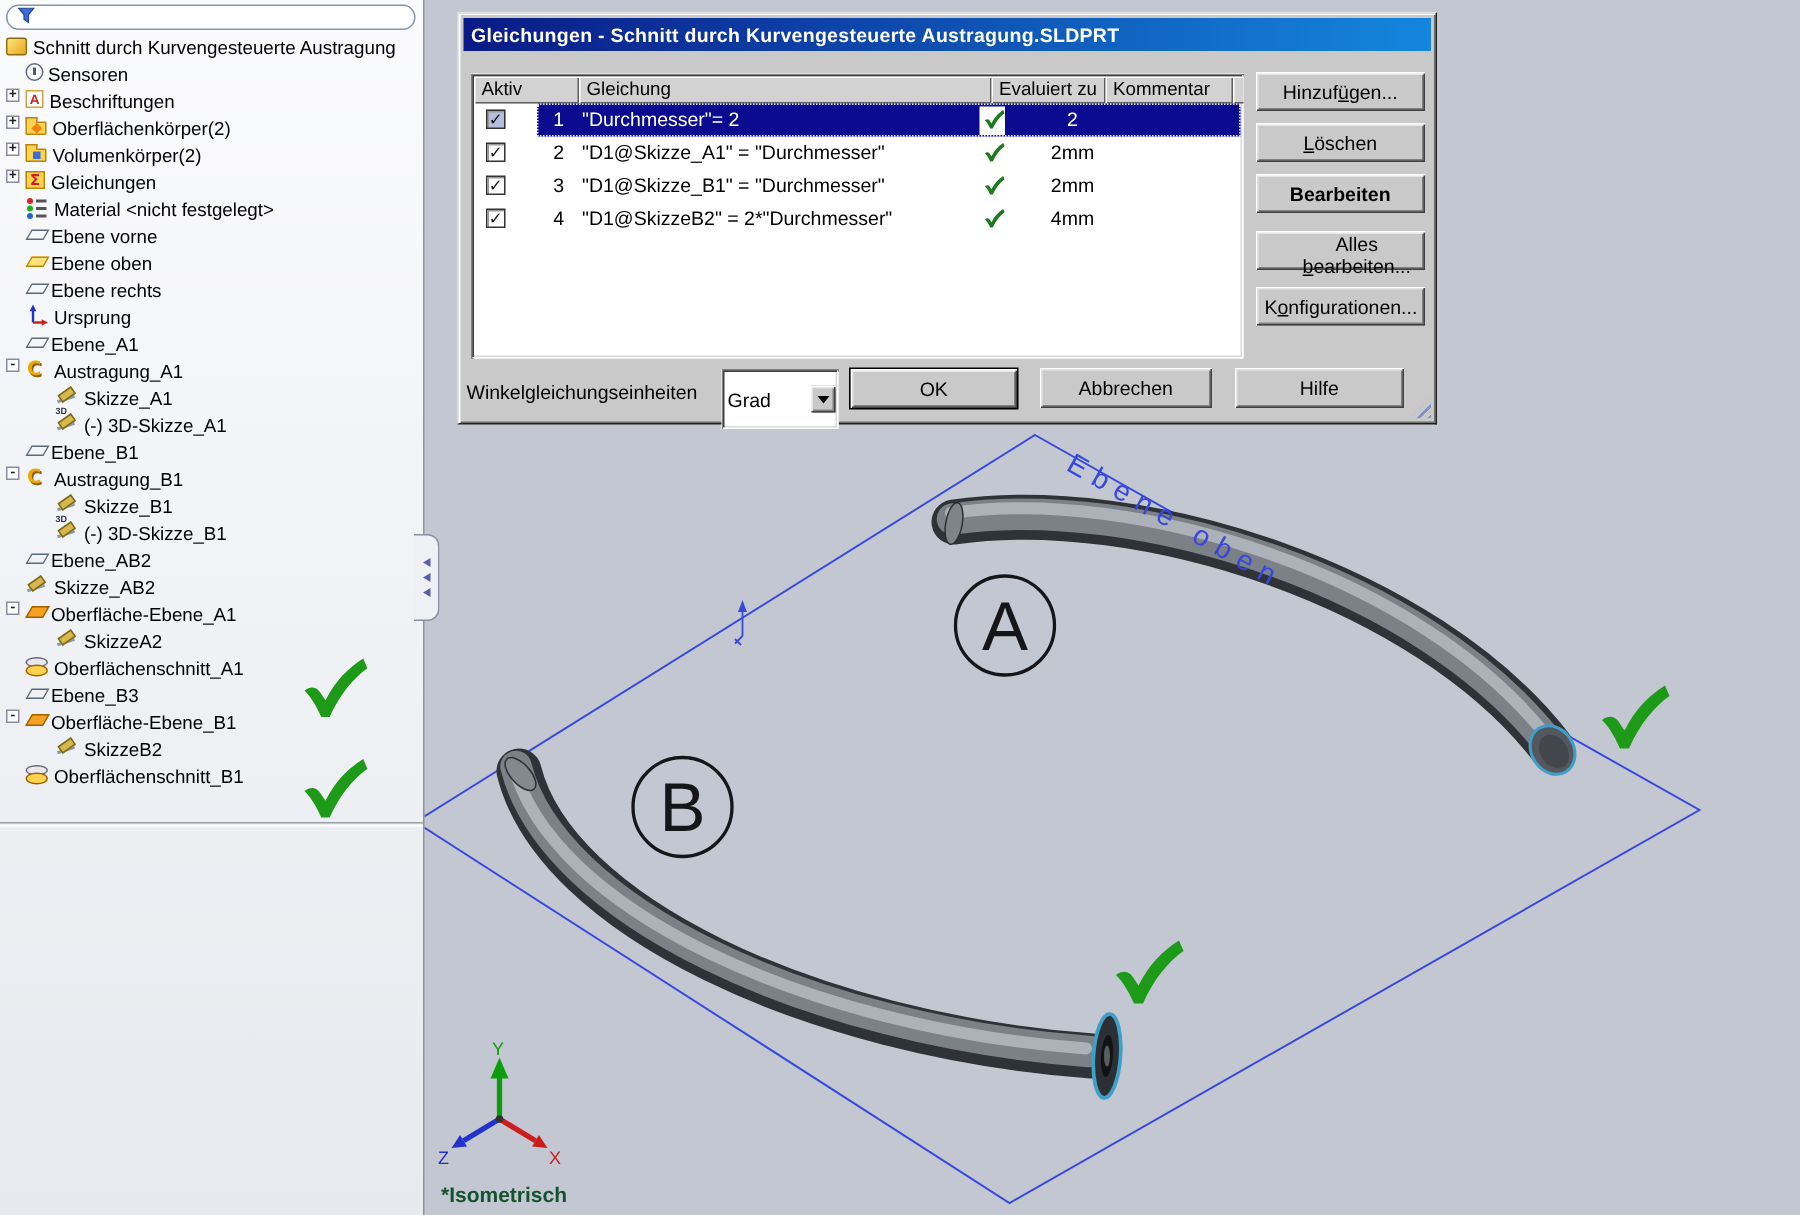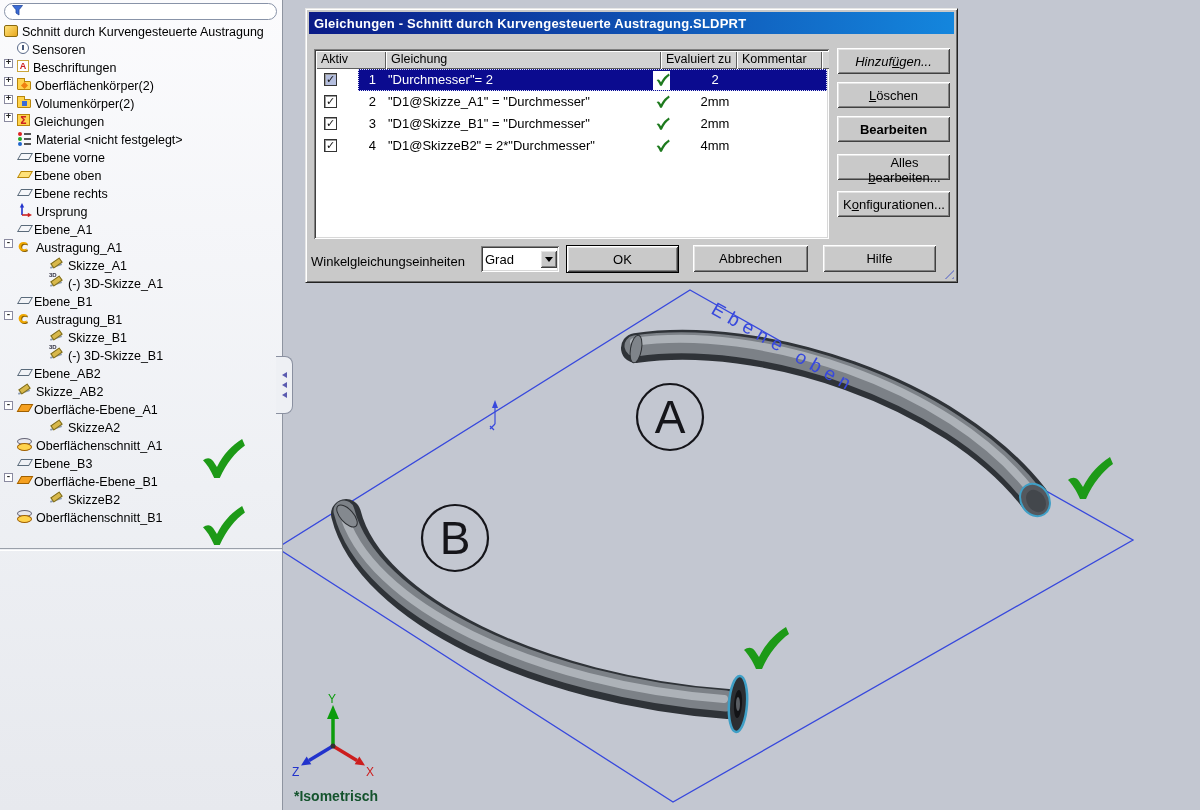--- a/index.html
+++ b/index.html
@@ -14,21 +14,21 @@
   .panel{position:absolute;left:0;top:0;width:283px;height:810px;
          background:linear-gradient(180deg,#fbfbfd 0%,#eef0f4 60%,#e7e9ee 100%);
          border-right:1px solid #8e94a0;z-index:2}
   .filter-box{position:absolute;left:4px;top:3px;width:273px;height:17px;background:#fff;
               border:1px solid #8893a8;border-radius:9px;display:flex;align-items:center;padding:0 6px}
   .filter-box input{border:none;outline:none;flex:1;font:12px "Liberation Sans",sans-serif;background:transparent;margin-left:4px}
   .tree{position:absolute;left:0;top:23px;width:282px}
   .tree-row{height:18px;line-height:18px;white-space:nowrap;display:flex;align-items:flex-start;font-size:12.5px}
   .tree-row.lvl0{padding-left:4px}
   .tree-row.lvl1{padding-left:4px}
-  .tree-row.lvl2{padding-left:36px}
+  .tree-row.lvl2{padding-left:24px}
   .expand{display:inline-block;flex:none;width:9px;height:9px;border:1px solid #8a8aa0;background:#fff;
           font:bold 9px/7px "Liberation Mono",monospace;text-align:center;color:#222;margin-right:4px}
   .expand.hidden{visibility:hidden}
   .tlabel{overflow:hidden}
   .tree-divider{position:absolute;left:0;top:548px;width:282px;height:3px;border-top:1px solid #9aa0aa;border-bottom:1px solid #fff}
   .splitter-tab{position:absolute;left:276px;top:356px;width:17px;height:58px;z-index:3;
                 background:#eef0f4;border:1px solid #8a90a0;border-left:none;border-radius:0 8px 8px 0;
                 display:flex;flex-direction:column;justify-content:center;align-items:center;gap:4px}
   .tri-left{width:0;height:0;border-top:3px solid transparent;border-bottom:3px solid transparent;border-right:5px solid #5b5bb0}
 
@@ -94,21 +94,21 @@
   .eq-row.selected .rnum,.eq-row.selected .reqn,.eq-row.selected .rval{color:#fff}
   .cb{position:absolute;left:8px;top:4px;width:13px;height:13px;background:#fff;border:1px solid #333;
       box-shadow:inset 1px 1px 0 #9a9a9a;font:bold 11px/12px "DejaVu Sans",sans-serif;text-align:center;color:#111}
   .eq-row.selected .cb{background:#b4bede}
   .rnum{position:absolute;left:44px;top:3px;width:16px;text-align:right}
   .reqn{position:absolute;left:72px;top:3px;white-space:nowrap}
   .chk-bg{position:absolute;left:337px;top:2px;width:17px;height:19px;background:#fff}
   .mini-check{position:absolute;left:340px;top:4px;width:14px;height:13px}
   .rval{position:absolute;left:368px;top:3px;width:62px;text-align:center}
   .units-label{position:absolute;left:5px;top:245px;font-size:13px}
-  .dropdown{position:absolute;left:175px;top:237px;width:78px;height:26px;background:#fff;
+  .dropdown{position:absolute;left:175px;top:237px;width:78px;height:40px;background:#fff;
             box-shadow:inset 1px 1px 0 #808080,inset -1px -1px 0 #fff,inset 2px 2px 0 #404040,inset -2px -2px 0 #d8d8d8;
             display:flex;align-items:center}
   .dropdown .val{flex:1;padding:0 4px;font-size:13px}
   .dd-btn{flex:none;width:17px;height:18px;margin-right:2px;display:flex;align-items:center;justify-content:center}
   .dd-arrow{width:0;height:0;border-left:4px solid transparent;border-right:4px solid transparent;border-top:5px solid #000}
   .ok-btn{position:absolute;left:260px;top:236px;width:113px;height:28px;border:1px solid #000;
           box-shadow:inset 1px 1px 0 #fff,inset -1px -1px 0 #404040,inset 2px 2px 0 #e4e4e4,inset -2px -2px 0 #808080;
           background:#c9c9c9;font:13px "Liberation Sans",sans-serif}
   .cancel-btn{position:absolute;left:387px;top:236px;width:115px;height:27px}
   .help-btn{position:absolute;left:517px;top:236px;width:113px;height:27px}
@@ -419,21 +419,21 @@
           <span class="reqn">"D1@SkizzeB2" = 2*"Durchmesser"</span>
           <svg class="mini-check" viewBox="0 0 48 44">
             <use href="#chk" fill="#1e7a1e"></use>
           </svg>
           <span class="rval">4mm</span>
         </div>
       </div>
   </div>
 
   <div id="side-buttons">
-      <button class="btn raised side-btn" style="top: 39px; font-style: italic;">Hinzuf<u>ü</u>gen...</button>
+      <button class="btn raised side-btn" style="top: 39px;">Hinzuf<u>ü</u>gen...</button>
       <button class="btn raised side-btn" style="top: 73px;"><u>L</u>öschen</button>
       <button class="btn raised side-btn" style="top: 107px; font-weight: bold;">Bearbeiten</button>
       <button class="btn raised side-btn" style="top: 145px; padding-left: 28px;">Alles <u>b</u>earbeiten...</button>
       <button class="btn raised side-btn" style="top: 182px;">K<u>o</u>nfigurationen...</button>
     </div>
 
   <div class="units-label">Winkelgleichungseinheiten</div>
   <div class="dropdown">
     <span class="val">Grad</span>
     <span class="dd-btn raised">

